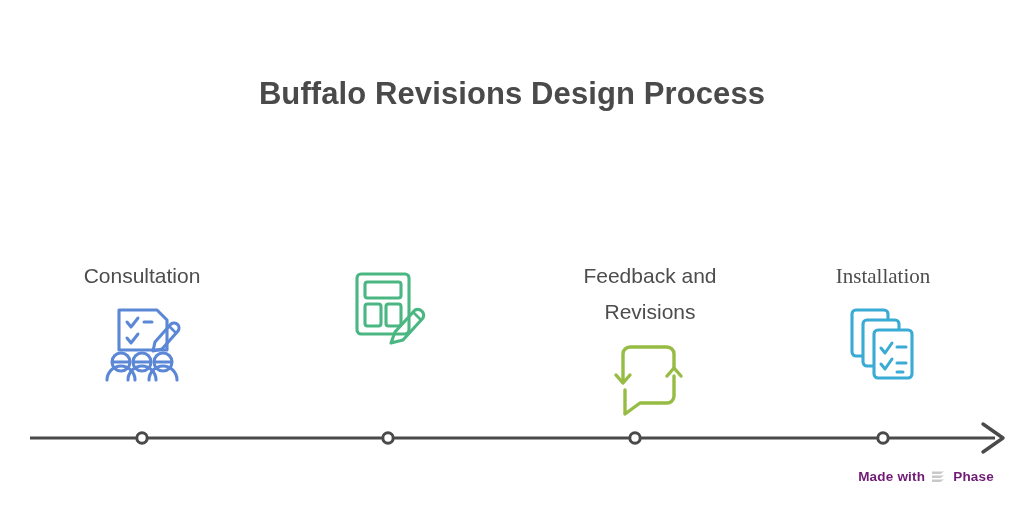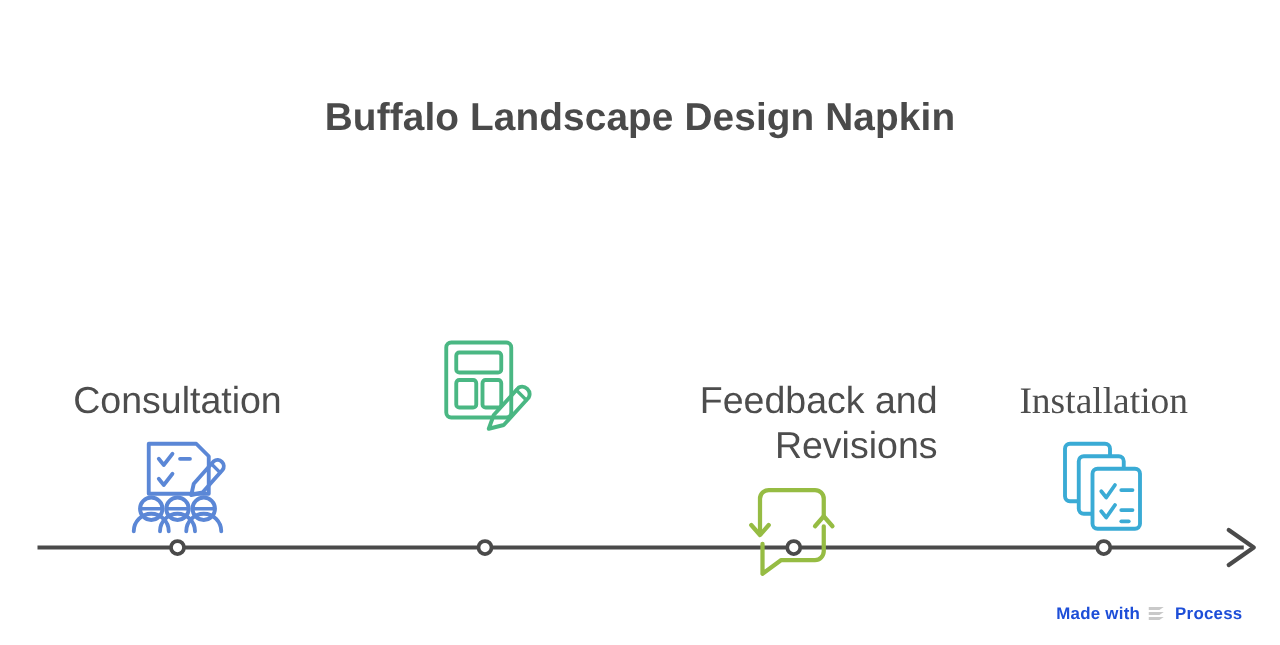--- a/index.html
+++ b/index.html
@@ -46,57 +46,56 @@
 
   
   .milestone {
     position: absolute;
     width: 230px;
     margin-left: -115px;
     text-align: center;
     top: 258px;
   }
   .ms-label {
-    font-size: 30px;
+    font-size: 21px;
     color: #4d4d4d;
     line-height: 36px;
     font-weight: normal;
     white-space: pre-line;
-    margin-top: 45px;
   }
   .ms-icon {
     margin-top: 8px;
     height: 82px;
     display: flex;
     align-items: center;
     justify-content: center;
   }
   .ms-icon svg { display: block; }
 
   
   .watermark {
     position: absolute;
     right: 30px;
-    top: 483px;
+    top: 469px;
     display: flex;
     align-items: flex-end;
     gap: 6px;
-    color: #1d4ed8;
+    color: #701a75;
     font-size: 13.5px;
     font-weight: bold;
     letter-spacing: 0.2px;
   }
   .watermark .wm-logo { display: block; }
 </style>
 </head>
 <body>
 
 <div id="canvas">
 
-  <div class="title">Buffalo Landscape Design Napkin</div>
+  <div class="title">Buffalo Revisions Design Process</div>
 
   <svg class="axis-wrap" width="1024" height="516" viewBox="0 0 1024 516" fill="none" xmlns="http://www.w3.org/2000/svg">
     <line id="axis-line" x1="30" y1="438" x2="995" y2="438" stroke="#4a4a4a" stroke-width="3.2" stroke-linecap="butt"></line>
     <polyline id="axis-arrow" points="983,424 1003,438 983,452" stroke="#4a4a4a" stroke-width="3.4" fill="none" stroke-linecap="round" stroke-linejoin="round"></polyline>
     <g id="axis-dots">
         <circle cx="142" cy="438" r="5.2" fill="#ffffff" stroke="#4a4a4a" stroke-width="3"></circle>
         <circle cx="388" cy="438" r="5.2" fill="#ffffff" stroke="#4a4a4a" stroke-width="3"></circle>
         <circle cx="635" cy="438" r="5.2" fill="#ffffff" stroke="#4a4a4a" stroke-width="3"></circle>
         <circle cx="883" cy="438" r="5.2" fill="#ffffff" stroke="#4a4a4a" stroke-width="3"></circle>
       </g>
@@ -140,21 +139,21 @@
         <rect x="20" y="38" width="16" height="22" rx="2.5" fill="none"></rect>
 
         <rect x="41" y="38" width="15" height="22" rx="2.5" fill="none"></rect>
 
         <path d="M50 66 L70 44 a6 6 0 0 1 8 8 L58 74 L46 77 Z" fill="none"></path>
         <line x1="68" y1="46" x2="76" y2="54" stroke-width="2.6"></line>
       </svg>
     </div>
   </div>
 
-  <div class="milestone" style="left:635px;text-align:right;">
+  <div class="milestone" style="left:650px;">
     <div class="ms-label">Feedback and
 Revisions</div>
     <div class="ms-icon">
       <svg width="86" height="82" viewBox="0 0 86 82" fill="none" xmlns="http://www.w3.org/2000/svg" stroke="#96bc43" stroke-width="3.4" stroke-linecap="round" stroke-linejoin="round">
 
         <path d="M16 44 V16 a7 7 0 0 1 7 -7 H60 a7 7 0 0 1 7 7 V30" fill="none"></path>
         <polyline points="9,37 16,45 23,37" fill="none"></polyline>
 
         <path d="M67 38 V58 a7 7 0 0 1 -7 7 H33 L18 76 V52" fill="none"></path>
         <polyline points="60,38 67,30 74,38" fill="none"></polyline>
@@ -182,16 +181,16 @@
     </div>
   </div>
 
   <div class="watermark">
     <span>Made with</span>
     <svg class="wm-logo" width="16" height="14" viewBox="0 0 16 14" xmlns="http://www.w3.org/2000/svg">
       <path d="M1 1.5 L13 1.5 L9.5 4 L1 4 Z" fill="#c9c9c9"></path>
       <path d="M1 5.5 L13 5.5 L9.5 8 L1 8 Z" fill="#c9c9c9"></path>
       <path d="M1 9.5 L13 9.5 L9.5 12 L1 12 Z" fill="#c9c9c9"></path>
     </svg>
-    <span>Process</span>
+    <span>Phase</span>
   </div>
 
 </div>
 
 </body></html>

